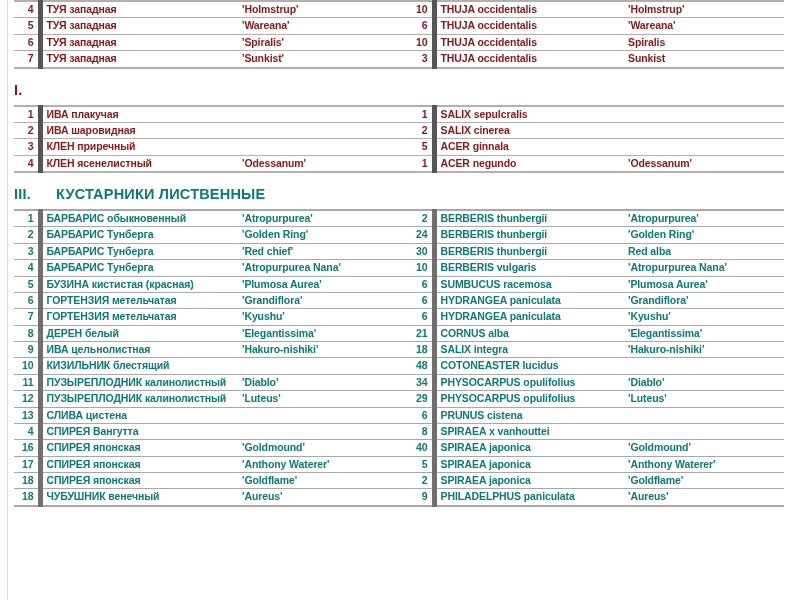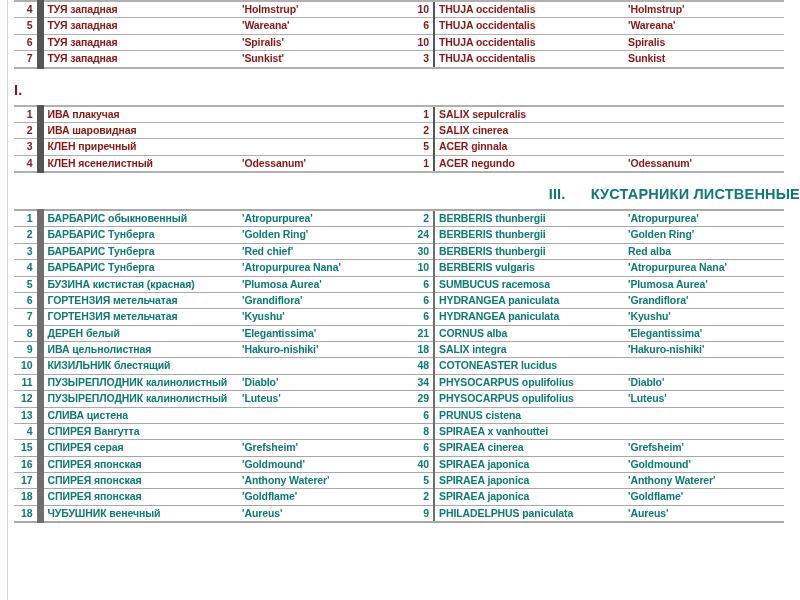--- a/index.html
+++ b/index.html
@@ -45,24 +45,24 @@
   col.c-cvl  { width: 160px; }
 
   td.num {
     text-align: right;
     border-top: none;
     border-bottom: none;
     border-right: 1px solid #555;
     padding-right: 5px;
   }
   td.qty { text-align: right; padding-right: 8px; }
-  td.lat { border-left: 2px solid #c4b5fd; padding-left: 7px; }
+  td.lat { border-left: 5px solid #c4b5fd; padding-left: 7px; }
   td.cvr { padding-left: 7px; }
   td.cvl { padding-left: 7px; }
-  td.rus { padding-left: 6px; border-left: 7px solid #f97316; }
+  td.rus { padding-left: 6px; border-left: 5px solid #f97316; }
 
   
   .red  { color: #8c1616; }
   .red table.plant-table td { color: #8c1616; }
   .red td.rus, .red td.lat, .red td.num { border-color: #555; }
   .red table.plant-table td { border-top-color: #b0b0b0; border-bottom-color: #b0b0b0; }
 
   
   .teal table.plant-table td { color: #0d7a74; }
   .teal table.plant-table td { border-top-color: #a8a8a8; border-bottom-color: #a8a8a8; }
@@ -77,21 +77,21 @@
   .section-head {
     display: flex;
     align-items: baseline;
     font-weight: bold;
     font-size: 14.5px;
     letter-spacing: 0.2px;
     padding-left: 14px;
   }
   .section-head .rom { width: 42px; flex: 0 0 42px; }
   .section-head.red-h  { color: #8c1616; }
-  .section-head.teal-h { color: #0d7a74; justify-content: flex-end; }
+  .section-head.teal-h { color: #0d7a74; }
 
   .spacer-sm { height: 7px; }
   .spacer-md { height: 13px; }
 
   
   td.tall { line-height: 1.2; }
 
   .sheet-edge {
     position: absolute; left: 0; top: 0;
     width: 8px; height: 600px;
@@ -331,28 +331,20 @@
           </tr>
           <tr class="mid-rule">
             <td class="num">4</td>
             <td class="rus">СПИРЕЯ Вангутта</td>
             <td class="cvr"></td>
             <td class="qty">8</td>
             <td class="lat">SPIRAEA x vanhouttei</td>
             <td class="cvl"></td>
           </tr>
           <tr>
-            <td class="num">15</td>
-            <td class="rus">СПИРЕЯ серая</td>
-            <td class="cvr">'Grefsheim'</td>
-            <td class="qty">6</td>
-            <td class="lat">SPIRAEA cinerea</td>
-            <td class="cvl">'Grefsheim'</td>
-          </tr>
-          <tr>
             <td class="num">16</td>
             <td class="rus">СПИРЕЯ японская</td>
             <td class="cvr">'Goldmound'</td>
             <td class="qty">40</td>
             <td class="lat">SPIRAEA japonica</td>
             <td class="cvl">'Goldmound'</td>
           </tr>
           <tr>
             <td class="num">17</td>
             <td class="rus">СПИРЕЯ японская</td>

